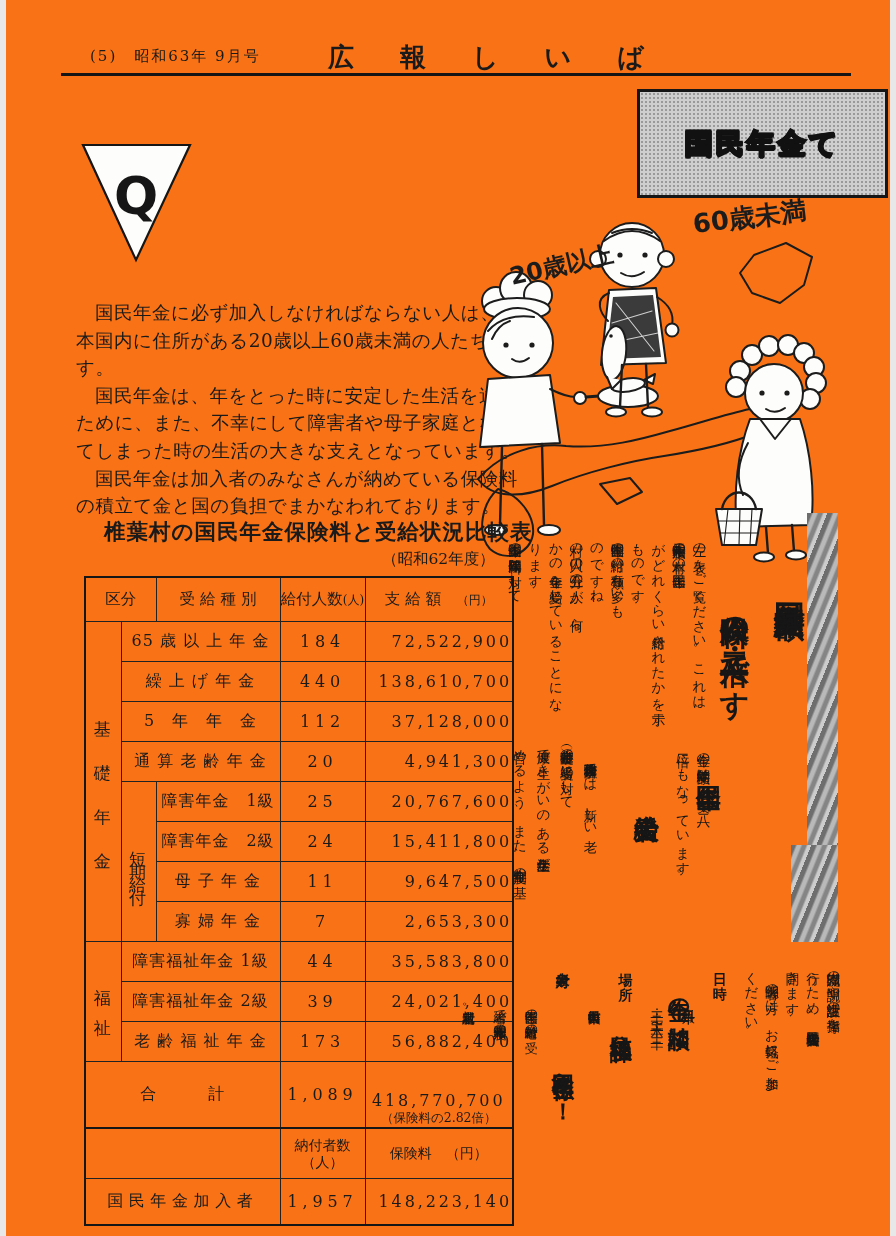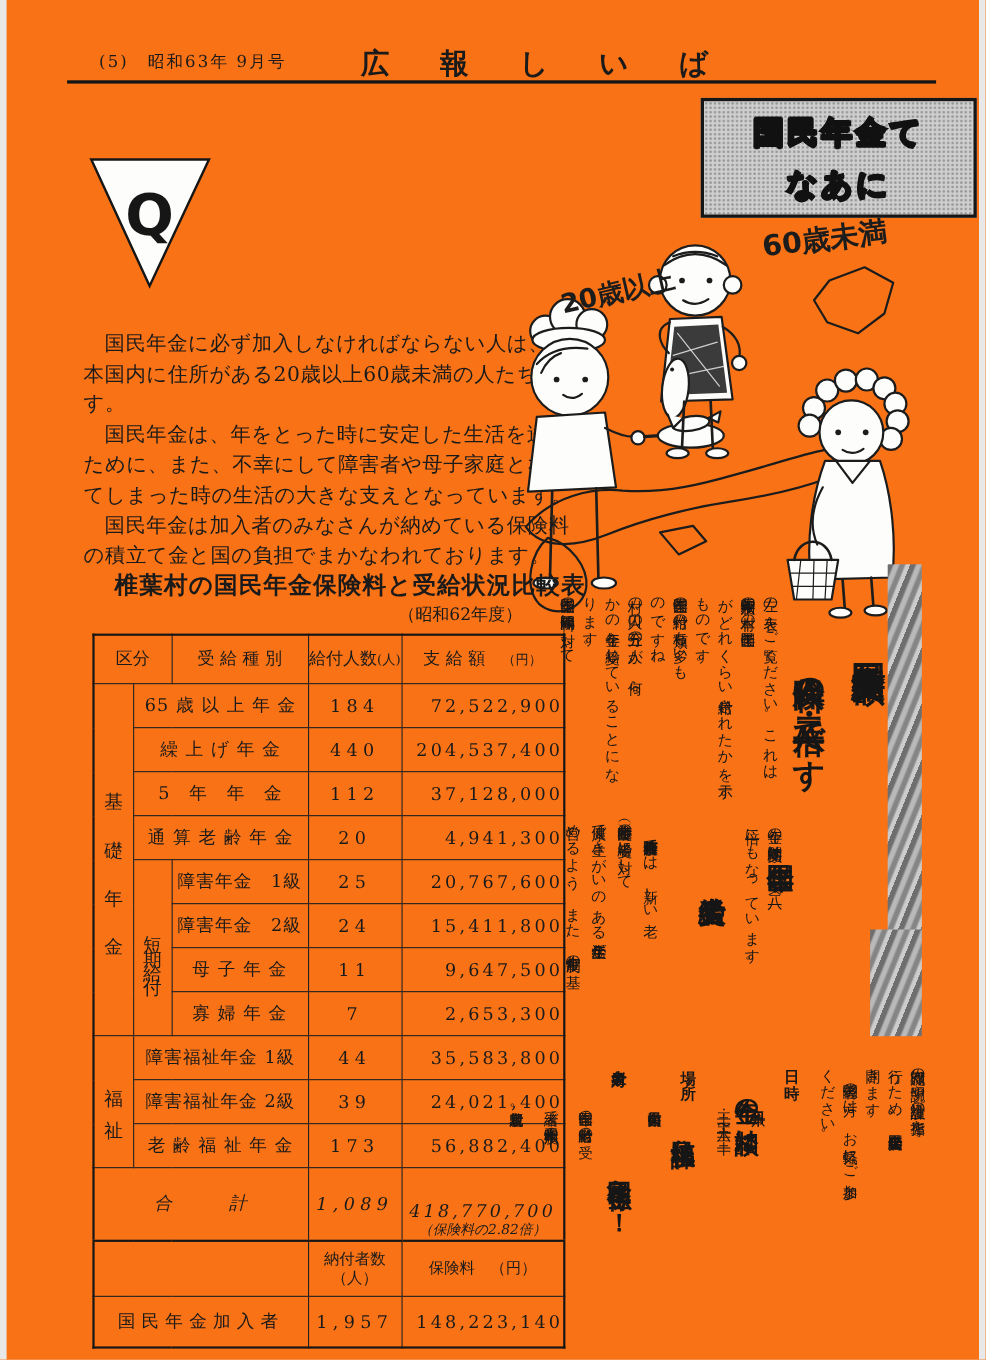--- a/index.html
+++ b/index.html
@@ -21,34 +21,34 @@
   .qtri{position:absolute;left:74px;top:142px;}
   .question{position:absolute;left:213px;top:138px;width:370px;font-family:"DejaVu Sans","Liberation Sans",sans-serif;
             font-size:20.5px;line-height:34px;white-space:pre-line;letter-spacing:1px;}
   
   .answer{position:absolute;left:70px;top:299px;width:470px;font-size:18.5px;line-height:27.6px;white-space:pre-line;letter-spacing:.5px;}
   
   .illus{position:absolute;left:448px;top:193px;}
   
   .tbl-title{position:absolute;left:98px;top:517px;font-family:"Liberation Sans","DejaVu Sans",sans-serif;
              font-weight:700;font-size:21.5px;letter-spacing:1px;}
-  .tbl-sub{position:absolute;left:356px;top:549px;font-size:15.5px;}
+  .tbl-sub{position:absolute;left:376px;top:549px;font-size:15.5px;}
   table.cmp{position:absolute;left:78px;top:576px;width:428px;border-collapse:collapse;table-layout:fixed;
             border:2.5px solid #161616;font-family:"DejaVu Serif","Liberation Serif",serif;padding-left:46px;}
   table.cmp td{border:1.2px solid #222;height:39px;font-size:16px;padding:0;vertical-align:middle;}
   tr.thead td{height:43px;text-align:center;font-size:15.5px;}
   td.name{text-align:center;letter-spacing:1px;}
   td.num{text-align:center;letter-spacing:.3em;font-size:16px;}
   td.amt{text-align:right;padding-right:15px;letter-spacing:.18em;}
   td.gcell{text-align:center;vertical-align:middle;}
   .vcell{display:inline-block;writing-mode:vertical-rl;text-orientation:upright;font-size:17px;}
   .g-basic{letter-spacing:44px;padding-top:30px;}
   .g-short{letter-spacing:13px;padding-top:6px;}
   .g-welf{letter-spacing:30px;padding-top:10px;}
-  tr.total td{height:49px;font-style:italic;}
+  tr.total td{height:49px;}
   .amt2{text-align:center;}
   .amt2 .big{letter-spacing:.18em;font-size:16px;margin-top:29px;}
   .amt2 .note{font-size:12.5px;letter-spacing:0;}
   tr.phead td{height:49px;border-top:2.5px solid #161616;text-align:center;font-size:14px;line-height:17px;}
   tr.prow td{height:45px;}
   td.pl{letter-spacing:.35em;}
   .u{font-size:12px;letter-spacing:0;}
   
   .v{position:absolute;writing-mode:vertical-rl;text-orientation:upright;white-space:pre-line;
      font-family:"DejaVu Serif","Liberation Serif",serif;color:#161616;}
@@ -75,21 +75,20 @@
 <body>
 
 <div class="page">
 
   <div class="hdr-issue"><span>(5)</span>　<span>昭和63年 9月号</span></div>
   <div class="hdr-mast">広報しいば</div>
   <div class="hdr-rule"></div>
 
   <div class="titlebox">
     <div>国民年金て</div>
-    <div>なあに</div>
   </div>
 
   <svg class="qtri" width="113" height="122" viewBox="0 0 113 122">
     <polygon points="3,3 110,3 56,118" fill="#fdfdfb" stroke="#161616" stroke-width="2.2"></polygon>
     <text x="56" y="72" text-anchor="middle" font-size="52" font-weight="800" font-family="&quot;DejaVu Sans&quot;,sans-serif" fill="#161616">Q</text>
   </svg>
 
   <div class="answer">　国民年金に必ず加入しなければならない人は、日
 本国内に住所がある20歳以上60歳未満の人たちです。
 　国民年金は、年をとった時に安定した生活を送る
@@ -199,21 +198,21 @@
     </tr>
     <tr>
       <td class="gcell" rowspan="8"><span class="vcell g-basic">基礎年金</span></td>
       <td class="name" colspan="2">65 歳 以 上 年 金</td>
       <td class="num">184</td>
       <td class="amt">72,522,900</td>
     </tr>
     <tr>
           <td class="name" colspan="2">繰 上 げ 年 金</td>
           <td class="num">440</td>
-          <td class="amt">204,537,400</td>
+          <td class="amt">138,610,700</td>
         </tr>
     <tr>
           <td class="name" colspan="2">5　年　年　金</td>
           <td class="num">112</td>
           <td class="amt">37,128,000</td>
         </tr>
     <tr>
           <td class="name" colspan="2">通 算 老 齢 年 金</td>
           <td class="num">20</td>
           <td class="amt">4,941,300</td>

